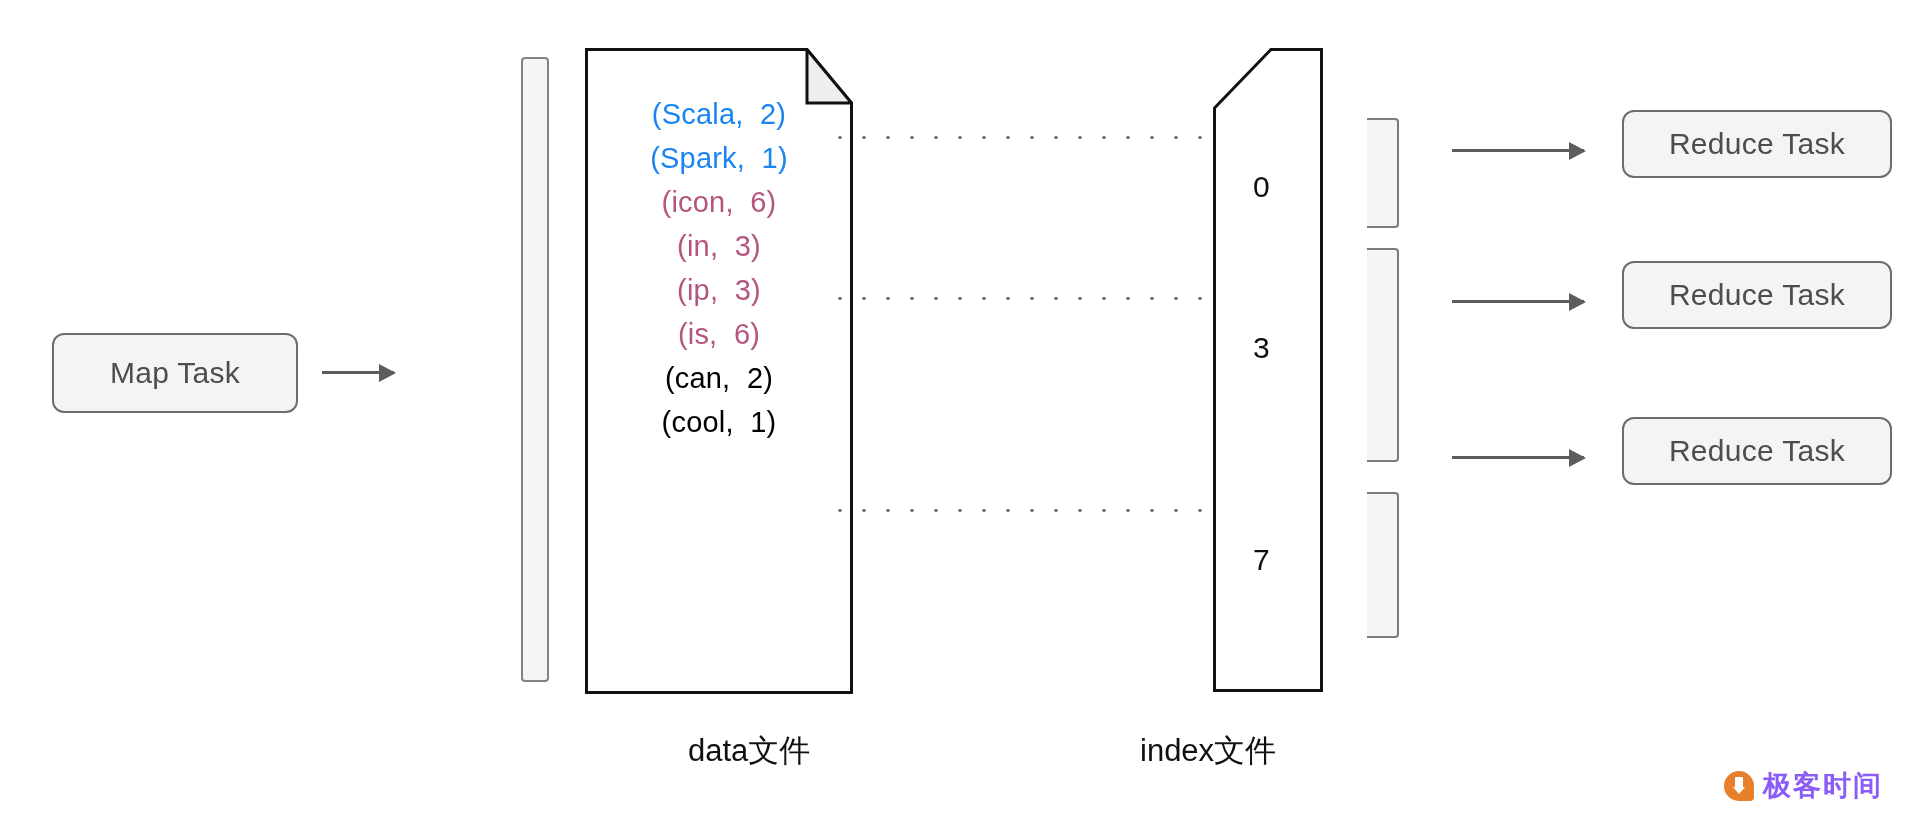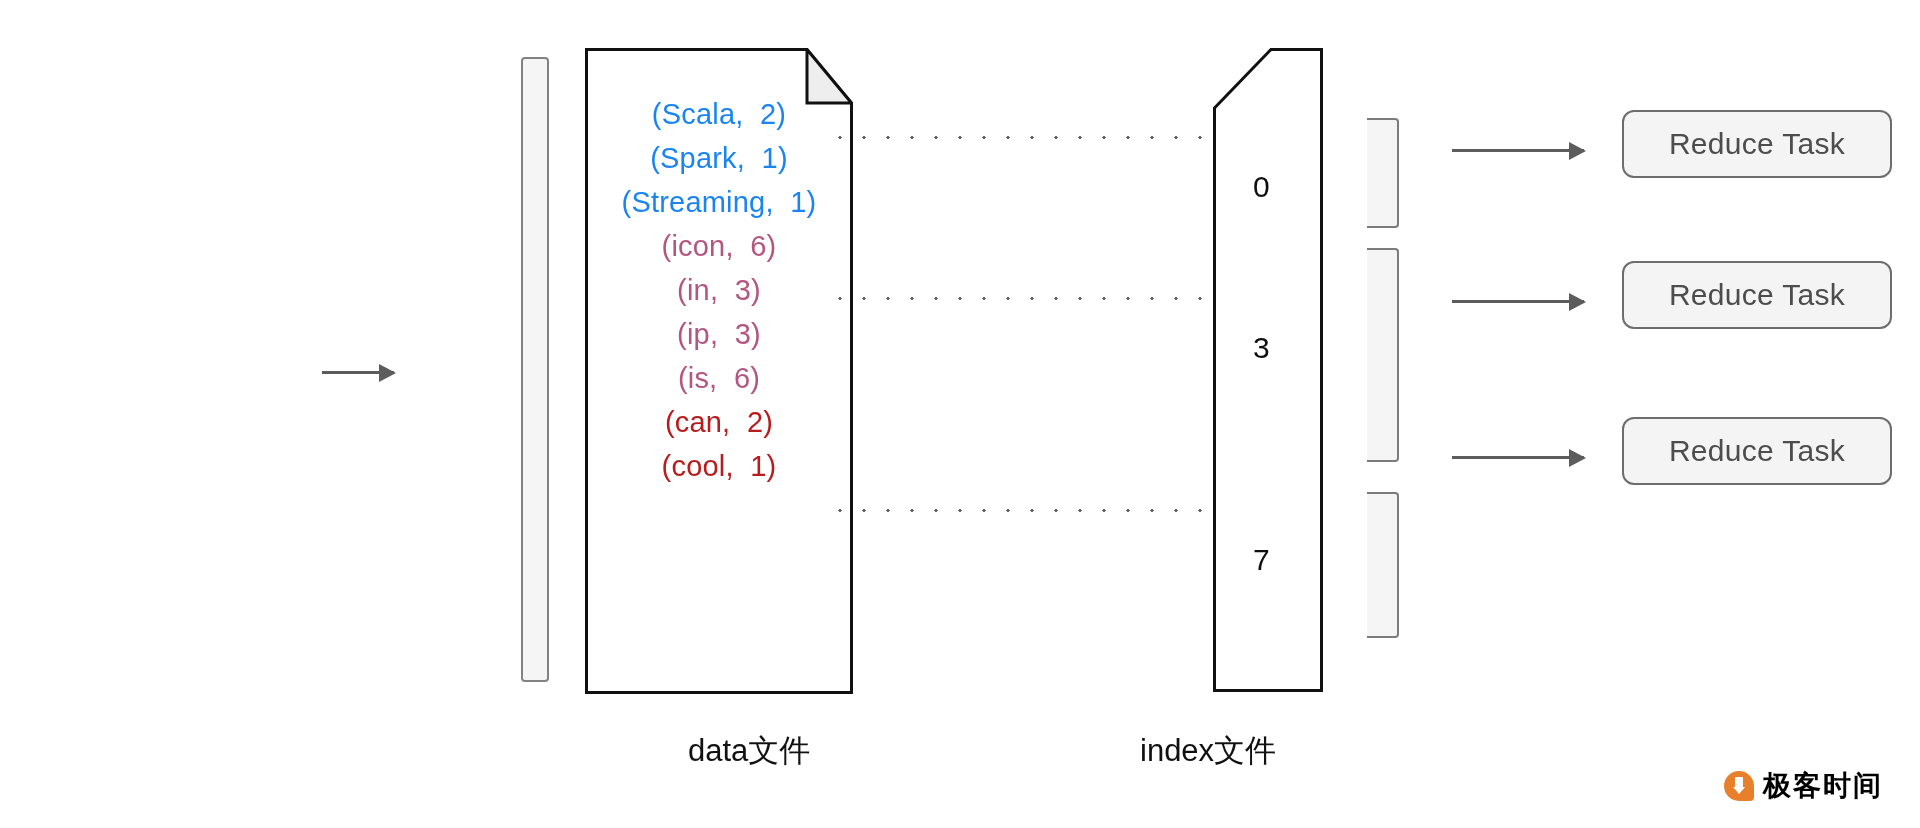--- a/index.html
+++ b/index.html
@@ -82,21 +82,21 @@
   }
   .entry{
     font-size:29px;
     line-height:44px;
     height:44px;
     white-space:pre;
     letter-spacing:.2px;
   }
   .c-blue{color:#1a85f2;}
   .c-purple{color:#b4567f;}
-  .c-red{color:#b91c1c;}
+  .c-red{color:#000000;}
 
   
   #index-file{
     position:absolute;left:1213px;top:48px;width:110px;height:644px;
   }
   #index-file svg{position:absolute;left:0;top:0;}
   .idx-num{
     position:absolute;
     left:40px;
     font-size:30px;
@@ -144,41 +144,41 @@
     width:8px;height:13px;background:#ffffff;border-radius:1px;
   }
   #wm-mark::before{
     content:"";position:absolute;left:50%;top:16px;
     transform:translateX(-50%);
     width:0;height:0;
     border-top:7px solid #ffffff;
     border-left:6px solid transparent;
     border-right:6px solid transparent;
   }
-  #wm-text{font-size:28px;color:#000000;letter-spacing:2px;font-weight:bold;}
+  #wm-text{font-size:28px;color:#8b5cf6;letter-spacing:2px;font-weight:bold;}
 </style>
 </head>
 <body>
 
 <div id="stage">
 
+  <div class="task-box map-task">Map Task</div>
 
   <div class="arrow" id="arrow-map"></div>
 
   <div class="slab" id="left-slab"></div>
 
   <div id="data-file">
     <svg width="268" height="646" viewBox="0 0 268 646">
       <path d="M1.5 1.5 H222 L266.5 55 V644.5 H1.5 Z" fill="#ffffff" stroke="#111111" stroke-width="3"></path>
       <path d="M222 1.5 V55 H266.5 Z" fill="#eeeeee" stroke="#111111" stroke-width="3" stroke-linejoin="miter"></path>
     </svg>
     <div id="data-entries">
       <div class="entry c-blue">(Scala,  2)</div>
       <div class="entry c-blue">(Spark,  1)</div>
-      <div class="entry c-blue">(Streaming,  1)</div>
       <div class="entry c-purple">(icon,  6)</div>
       <div class="entry c-purple">(in,  3)</div>
       <div class="entry c-purple">(ip,  3)</div>
       <div class="entry c-purple">(is,  6)</div>
       <div class="entry c-red">(can,  2)</div>
       <div class="entry c-red">(cool,  1)</div>
     </div>
   </div>
 
   <div class="dots" id="dots0"></div>

